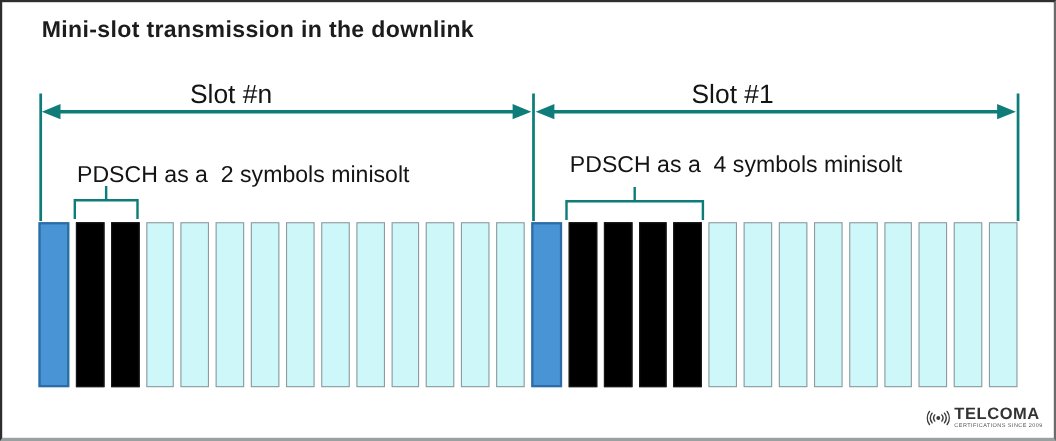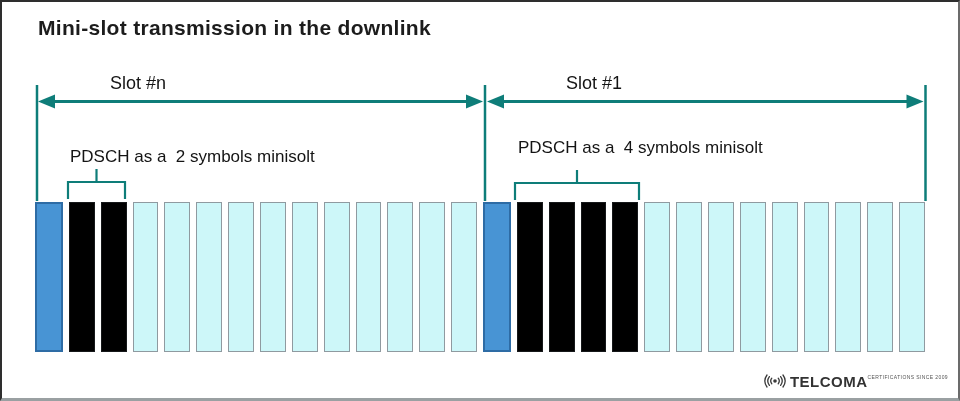--- a/index.html
+++ b/index.html
@@ -15,27 +15,27 @@
     border-color: #2e2e2e #6b6b6b #9aa0a2 #2e2e2e;
     border-bottom-width: 3px;
   }
   .title {
     position: absolute; left: 36px; top: 14px;
     font-size: 21px; font-weight: 600; color: #1c1c1c;
     letter-spacing: 0.3px; white-space: pre;
   }
   .slot-label {
     position: absolute; top: 71px; width: 200px;
-    text-align: left; font-size: 18px; font-weight: 500;
+    text-align: center; font-size: 24px; font-weight: 500;
     color: #141414; white-space: pre;
   }
   .slot-label.n  { left: 108px; }
   .slot-label.s1 { left: 564px; }
   .pdsch-label {
-    position: absolute; font-size: 17px; font-weight: 500;
+    position: absolute; font-size: 21px; font-weight: 500;
     color: #141414; white-space: pre;
   }
   .pdsch-label.left  { left: 68px;  top: 145px; }
   .pdsch-label.right { left: 516px; top: 136px; }
   svg.overlay {
     position: absolute; left: 0; top: 0;
     width: 960px; height: 401px; pointer-events: none;
   }
   .teal-stroke { stroke: var(--teal, #0e7d79); fill: none; }
   .teal-fill   { fill: var(--teal, #0e7d79); }
@@ -45,21 +45,21 @@
     display: flex; gap: 6px;
   }
   .sym { flex: 1 1 0; box-sizing: border-box; }
   .sym-blue  { background: var(--blue-fill, #4894d4);  border: 2px solid var(--blue-border, #2e6ca5); }
   .sym-black { background: var(--black-fill, #000000); border: 1px solid #16181a; }
   .sym-cyan  { background: var(--cyan-fill, #cdf7f9);  border: 1px solid var(--cyan-border, #8f9aa0); }
   .logo {
     position: absolute; right: 10px; bottom: 8px;
     display: flex; align-items: center; gap: 2px;
   }
-  .logo-text { display: flex; flex-direction: row; line-height: 1; }
+  .logo-text { display: flex; flex-direction: column; line-height: 1; }
   .logo-brand {
     font-size: 15px; font-weight: 700; color: #333333;
     letter-spacing: 0.5px;
   }
   .logo-tagline {
     font-size: 5px; color: #555555; letter-spacing: 0.4px;
     margin-top: 1px; white-space: nowrap;
   }
 </style>
 </head>

